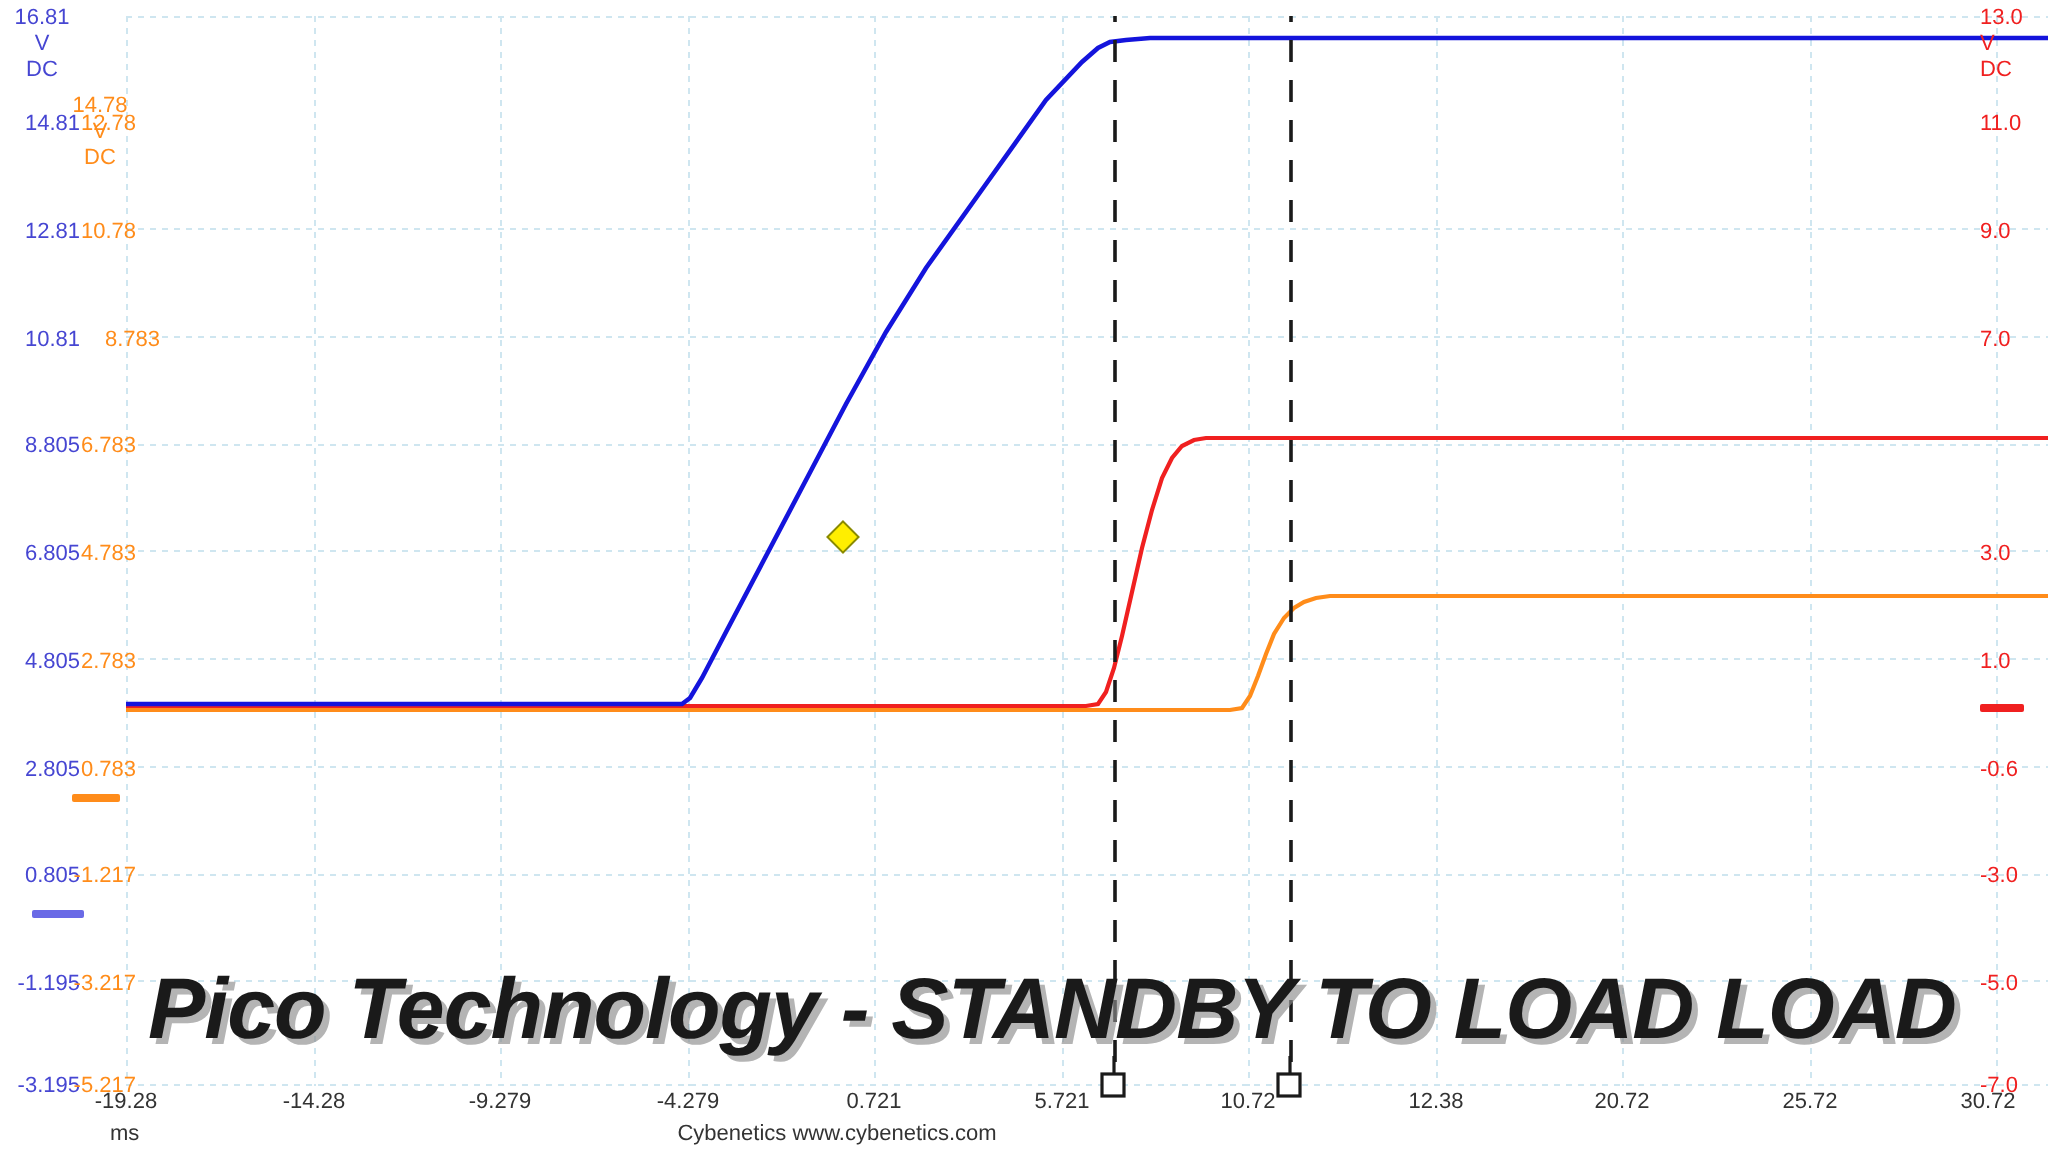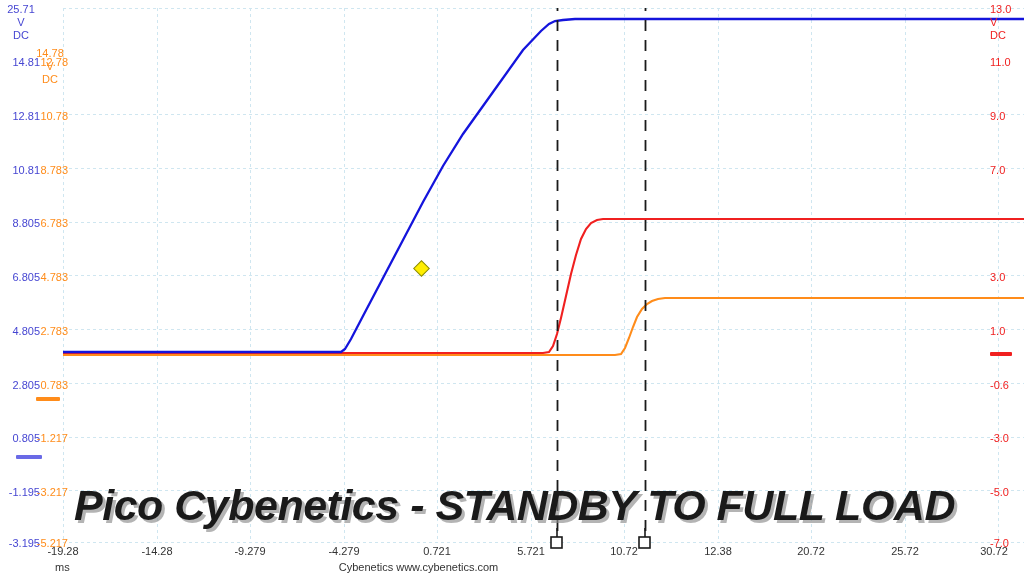--- a/index.html
+++ b/index.html
@@ -99,21 +99,21 @@
   </div>
 
   <svg style="position:absolute;left:0;top:0;width:1024px;height:576px;pointer-events:none;">
     <rect x="551" y="537" width="11" height="11" fill="#ffffff" stroke="#1a1a1a" stroke-width="1.6"></rect>
     <line x1="557" y1="528" x2="557" y2="537" stroke="#1a1a1a" stroke-width="1.6"></line>
     <rect x="639" y="537" width="11" height="11" fill="#ffffff" stroke="#1a1a1a" stroke-width="1.6"></rect>
     <line x1="645" y1="528" x2="645" y2="537" stroke="#1a1a1a" stroke-width="1.6"></line>
   </svg>
 
   <div class="unit blue" style="left:2px;top:3px;width:38px;">
-    <div>25.71</div>
+    <div>16.81</div>
     <div>V</div>
     <div>DC</div>
   </div>
   <div class="tick blue ra" style="left:0;top:57px;width:40px;">14.81</div>
   <div class="tick blue ra" style="left:0;top:111px;width:40px;">12.81</div>
   <div class="tick blue ra" style="left:0;top:165px;width:40px;">10.81</div>
   <div class="tick blue ra" style="left:0;top:218px;width:40px;">8.805</div>
   <div class="tick blue ra" style="left:0;top:272px;width:40px;">6.805</div>
   <div class="tick blue ra" style="left:0;top:326px;width:40px;">4.805</div>
   <div class="tick blue ra" style="left:0;top:380px;width:40px;">2.805</div>
@@ -121,21 +121,21 @@
   <div class="tick blue ra" style="left:0;top:487px;width:40px;">-1.195</div>
   <div class="tick blue ra" style="left:0;top:538px;width:40px;">-3.195</div>
 
   <div class="unit orange" style="left:32px;top:3px;width:36px;">
     <div>14.78</div>
     <div>V</div>
     <div>DC</div>
   </div>
   <div class="tick orange ra" style="left:28px;top:57px;width:40px;">12.78</div>
   <div class="tick orange ra" style="left:28px;top:111px;width:40px;">10.78</div>
-  <div class="tick orange ra" style="left:28px;top:165px;width:40px;">8.783</div>
+  <div class="tick orange ra" style="left:28px;top:165px;width:40px;padding-left:12px;">8.783</div>
   <div class="tick orange ra" style="left:28px;top:218px;width:40px;">6.783</div>
   <div class="tick orange ra" style="left:28px;top:272px;width:40px;">4.783</div>
   <div class="tick orange ra" style="left:28px;top:326px;width:40px;">2.783</div>
   <div class="tick orange ra" style="left:28px;top:380px;width:40px;">0.783</div>
   <div class="tick orange ra" style="left:28px;top:433px;width:40px;">-1.217</div>
   <div class="tick orange ra" style="left:28px;top:487px;width:40px;">-3.217</div>
   <div class="tick orange ra" style="left:28px;top:538px;width:40px;">-5.217</div>
 
   <div class="swatch" style="left:36px;top:397px;width:24px;background:#ff8c1a;"></div>
   <div class="swatch" style="left:16px;top:455px;width:26px;background:#6a6ae6;"></div>
@@ -151,21 +151,21 @@
   <div class="tick red la" style="left:1046px;top:218px;width:34px;margin-left:18px;">5.0</div>
   <div class="tick red la" style="left:990px;top:272px;width:34px;">3.0</div>
   <div class="tick red la" style="left:990px;top:326px;width:34px;">1.0</div>
   <div class="tick red la" style="left:990px;top:380px;width:34px;">-0.6</div>
   <div class="tick red la" style="left:990px;top:433px;width:34px;">-3.0</div>
   <div class="tick red la" style="left:990px;top:487px;width:34px;">-5.0</div>
   <div class="tick red la" style="left:990px;top:538px;width:34px;">-7.0</div>
 
   <div class="swatch" style="left:990px;top:352px;width:22px;background:#f02020;"></div>
 
-  <div id="title">Pico Cybenetics - STANDBY TO FULL LOAD</div>
+  <div id="title">Pico Technology - STANDBY TO LOAD LOAD</div>
 
   <div class="xtick" style="left:63px;">-19.28</div>
   <div class="xtick" style="left:157px;">-14.28</div>
   <div class="xtick" style="left:250px;">-9.279</div>
   <div class="xtick" style="left:344px;">-4.279</div>
   <div class="xtick" style="left:437px;">0.721</div>
   <div class="xtick" style="left:531px;">5.721</div>
   <div class="xtick" style="left:624px;">10.72</div>
   <div class="xtick" style="left:718px;">12.38</div>
   <div class="xtick" style="left:811px;">20.72</div>

